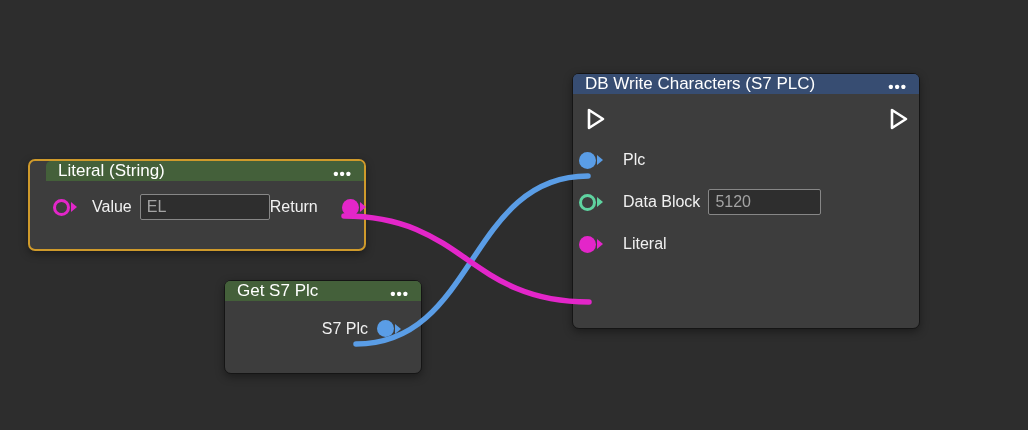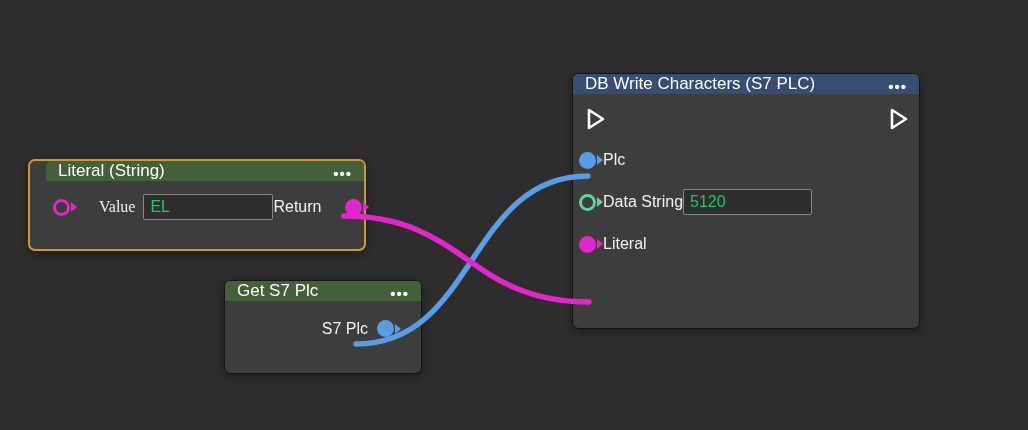--- a/index.html
+++ b/index.html
@@ -47,21 +47,21 @@
     color: #ffffff;
     line-height: 1;
     cursor: pointer;
     user-select: none;
   }
   .label { font-size: 16px; color: #f1f1f1; white-space: nowrap; }
   .text-input {
     background: #2e2e2e;
     border: 1px solid #878787;
     border-radius: 2px;
-    color: #22c55e;
+    color: #a3a3a3;
     font-family: "Liberation Sans", sans-serif;
     font-size: 16px;
     height: 26px;
     padding: 0 6px;
     box-sizing: border-box;
     outline: none;
   }
   
   .port {
     display: inline-flex;
@@ -99,21 +99,21 @@
     width: 338px; height: 92px;
     border: 2px solid #cf9a2b;   
     padding-left: 16px;
   }
   #node-literal .node-body {
     height: 52px;
     display: flex;
     align-items: center;
     padding: 0 4px 0 7px;
   }
-  #node-literal .label-value { margin-left: 22px; font-family: Liberation Serif, serif; }
+  #node-literal .label-value { margin-left: 15px; }
   #node-literal .value-field { width: 130px; margin-left: 8px; }
   #node-literal .label-return { margin-left: auto; margin-right: 24px; }
 
   
   #node-get {
     left: 180px; top: 280px;
     width: 198px; height: 94px; margin-left: 44px;
   }
   #node-get .node-body {
     height: 55px;
@@ -136,22 +136,22 @@
     align-items: center;
     margin-bottom: 12px;
   }
   #node-db .row:last-child { margin-bottom: 0; }
   #node-db .row-flow {
     height: 24px;
     justify-content: space-between;
     padding-left: 6px;
     margin-bottom: 14px;
   }
-  #node-db .row .label { margin-left: 0; }
-  #node-db .db-field { width: 129px; }
+  #node-db .row .label { margin-left: 20px; }
+  #node-db .db-field { width: 113px; margin-left: 8px; }
   #node-db .sa-field { width: 131px; margin-left: 8px; }
   .flow-port { display: inline-flex; cursor: crosshair; }
 
   
   #wires {
     position: absolute;
     left: 0; top: 0;
     pointer-events: none;
   }
 </style>
@@ -220,21 +220,21 @@
             <i class="tri"></i>
         </span>
         <span class="label">Plc</span>
       </div>
 
       <div class="row">
         <span class="port c-teal hollow">
           <i class="dot"></i>
             <i class="tri"></i>
         </span>
-        <span class="label">Data String</span>
+        <span class="label">Data Block</span>
         <input class="text-input db-field" type="text" value="5120" style="">
       </div>
 
 
       <div class="row">
         <span class="port c-magenta filled">
           <i class="dot"></i>
             <i class="tri"></i>
         </span>
         <span class="label">Literal</span>

